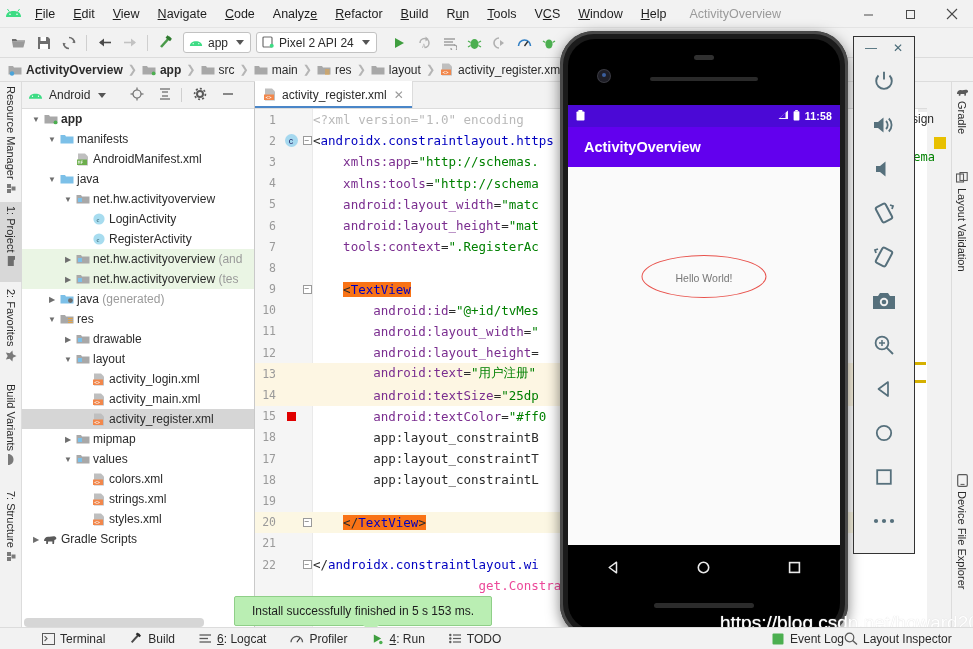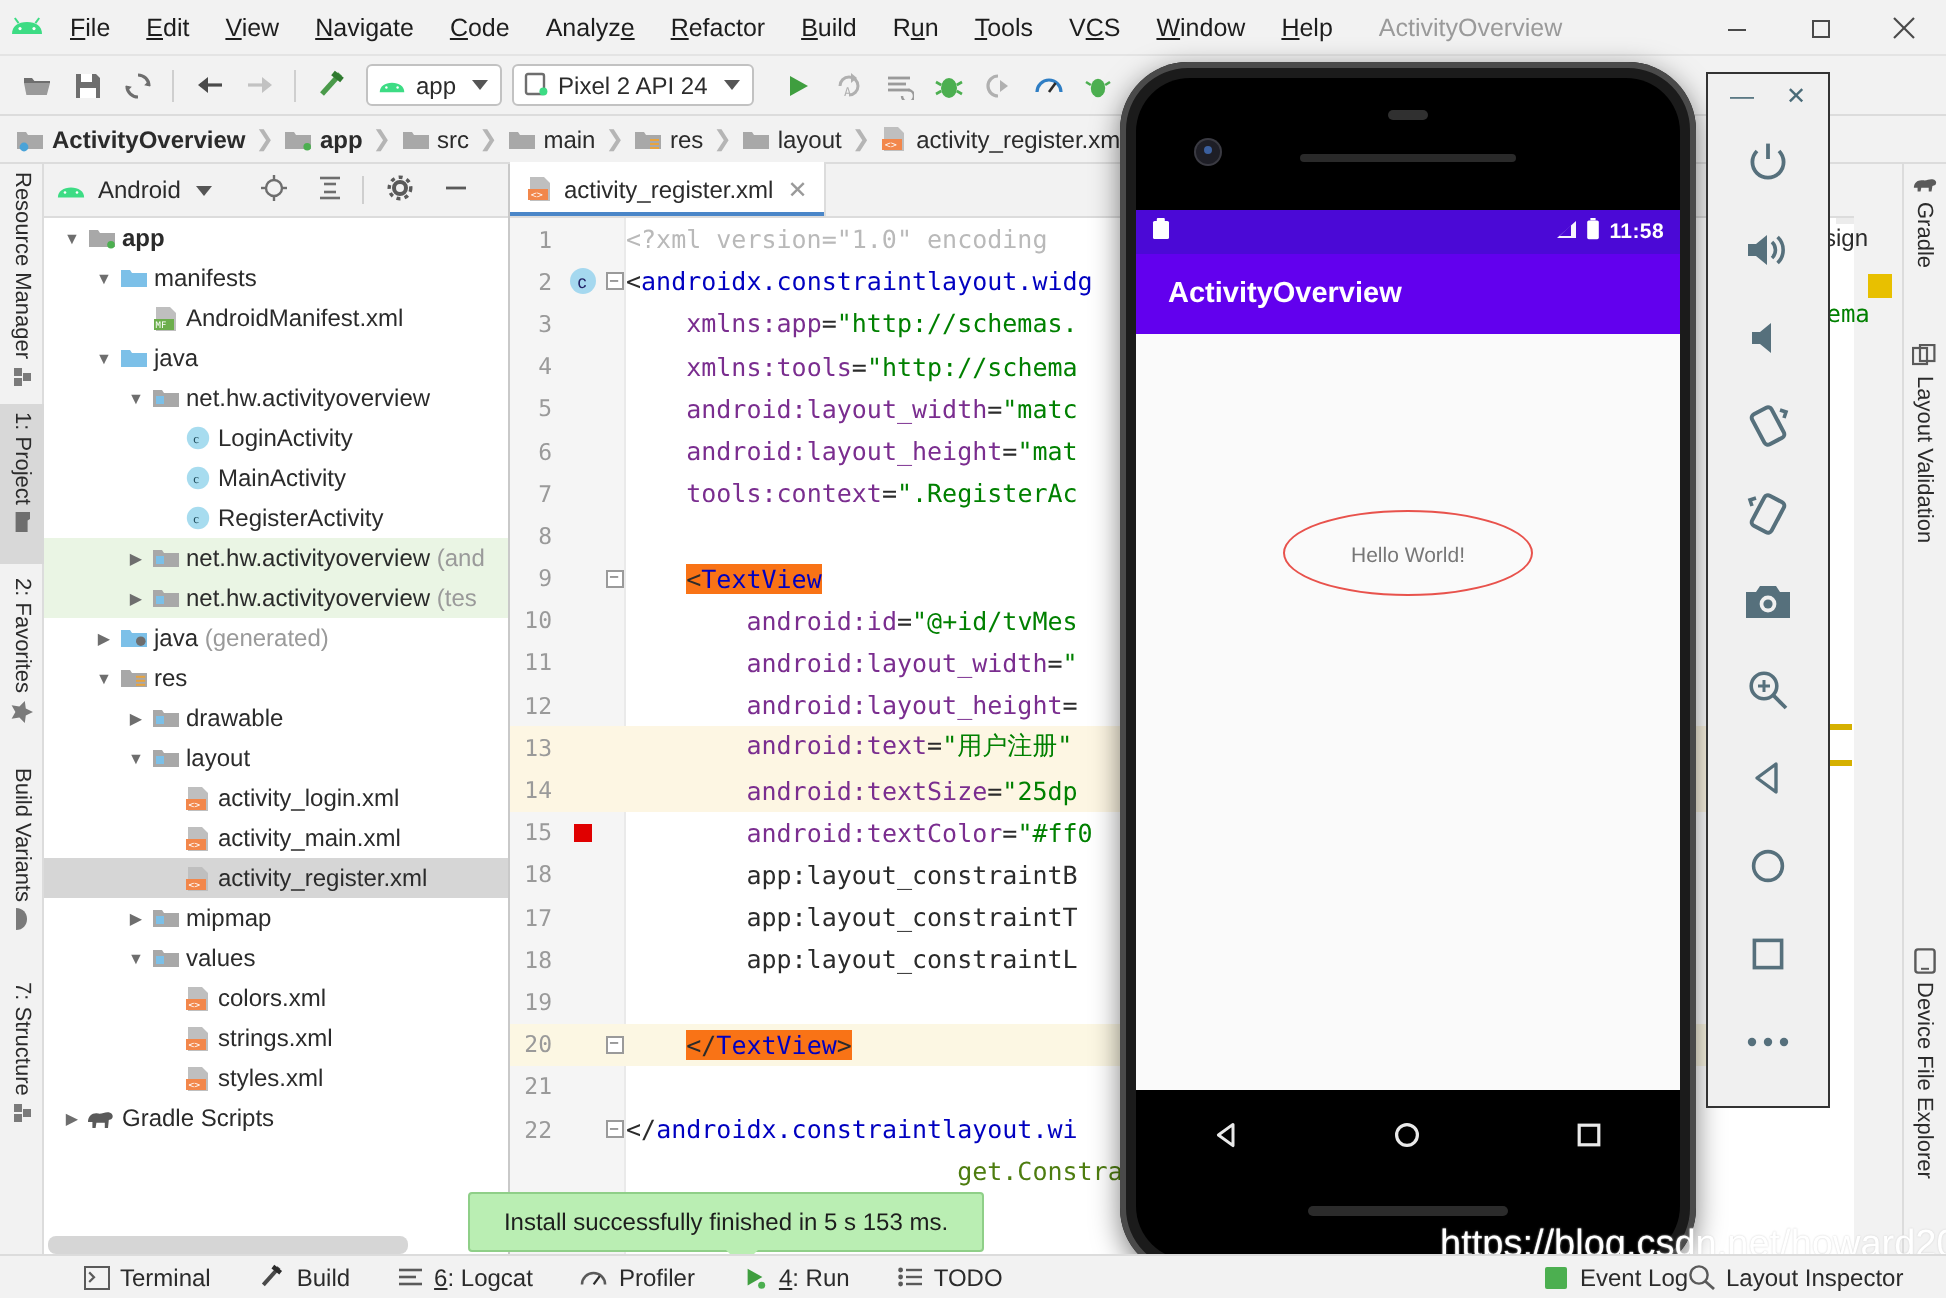--- a/index.html
+++ b/index.html
@@ -556,31 +556,20 @@
         </div>
         <div class="row">
           <span style="width:56px"></span>
           <span class="arrow"></span>
           <span class="ic">
             <svg width="14" height="14" viewBox="0 0 14 14">
               <circle cx="7" cy="7" r="5.6" fill="#a7dcef"></circle>
               <text x="4.6" y="9.6" font-size="6.4" fill="#1d4a5a" font-family="serif">c</text>
             </svg>
           </span>
-          <span class="nm">MainActivity</span>
-        </div>
-        <div class="row">
-          <span style="width:56px"></span>
-          <span class="arrow"></span>
-          <span class="ic">
-            <svg width="14" height="14" viewBox="0 0 14 14">
-              <circle cx="7" cy="7" r="5.6" fill="#a7dcef"></circle>
-              <text x="4.6" y="9.6" font-size="6.4" fill="#1d4a5a" font-family="serif">c</text>
-            </svg>
-          </span>
           <span class="nm">RegisterActivity</span>
         </div>
         <div class="row green">
           <span style="width:40px"></span>
           <span class="arrow">▶</span>
           <span class="ic">
             <svg width="14" height="12" viewBox="0 0 14 12">
               <path d="M0.5 2 h4.5 l1 1.5 H13.5 v7 H0.5 z" fill="#a8a8a8"></path>
               <rect x="2" y="5" width="4" height="4" fill="#7cc0e8"></rect>
             </svg>
@@ -774,21 +763,21 @@
             <span class="txt"><span style="color:#b9b9b9">&lt;?xml version="1.0" encoding</span></span>
           </div>
           <div class="cl">
             <span class="gut">2</span>
             <span class="marks">
               <span class="cbadge">c</span>
             </span>
             <span class="folds">
               <span class="foldbox">−</span>
             </span>
-            <span class="txt">&lt;<span class="tag">androidx.constraintlayout.widg</span></span>
+            <span class="txt">&lt;<span class="tag">androidx.constraintlayout.https</span></span>
           </div>
           <div class="cl">
             <span class="gut">3</span>
             <span class="marks"></span>
             <span class="folds"></span>
             <span class="txt">    <span class="attr">xmlns:app</span>=<span class="str">"http://schemas.</span></span>
           </div>
           <div class="cl">
             <span class="gut">4</span>
             <span class="marks"></span>
@@ -907,21 +896,21 @@
             <span class="marks"></span>
             <span class="folds">
               <span class="foldbox">−</span>
             </span>
             <span class="txt">&lt;/<span class="tag">androidx.constraintlayout.wi</span></span>
           </div>
           <div class="cl">
             <span class="gut"></span>
             <span class="marks"></span>
             <span class="folds"></span>
-            <span class="txt"><span style="color:#4d7c0f">                      get.Constra</span></span>
+            <span class="txt"><span style="color:#ec4899">                      get.Constra</span></span>
           </div>
         </div>
     </div>
     <div class="markertrack">
       <div class="mk sb" style="top:0; bottom:0; background:#ececec;"></div>
       <div class="mk" style="top:253px"></div>
       <div class="mk" style="top:271px"></div>
     </div>
   </div>
 

